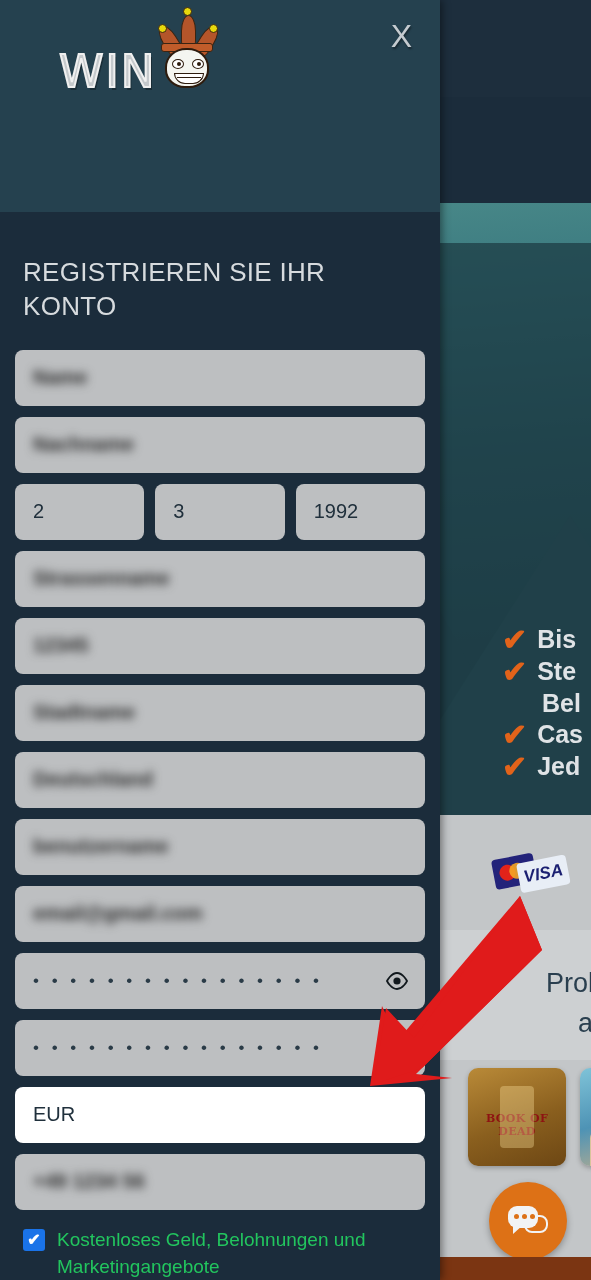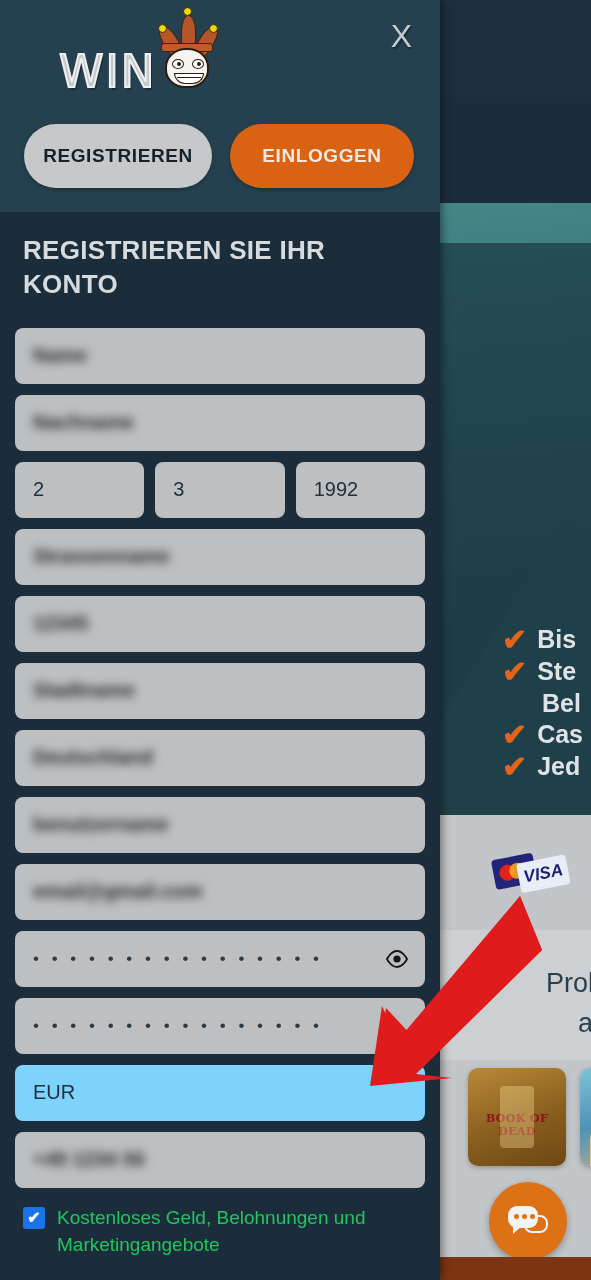--- a/index.html
+++ b/index.html
@@ -165,27 +165,27 @@
     text-shadow:1px 2px 2px rgba(0,0,0,.4); }
 
   .m-btns { position:absolute; left:24px; top:124px; display:flex; gap:18px; }
   .btn { height:64px; border-radius:32px; display:flex; align-items:center;
     justify-content:center; font-size:19px; font-weight:bold; letter-spacing:.6px;
     cursor:pointer; box-shadow:0 2px 4px rgba(0,0,0,.25); }
   .btn-reg { width:188px; background:#c6c8ca; color:#15222c; }
   .btn-log { width:184px; background:#da6313; color:#f2e9e2; }
 
   .m-body { position:relative; padding:0 15px; }
-  .m-title { margin:22px 0 0 8px; font-size:26px; font-weight:bold; color:#d7dbde;
+  .m-title { margin:44px 0 0 8px; font-size:26px; font-weight:normal; color:#d7dbde;
     line-height:1.3; letter-spacing:.3px; width:350px; }
 
   .fields { margin-top:26px; display:flex; flex-direction:column; gap:11px; }
   .fld { position:relative; height:56px; background:#bdbfc1; border-radius:8px;
     display:flex; align-items:center; padding:0 18px; cursor:text; }
-  .fld.white { background:#7dd3fc; }
+  .fld.white { background:#ffffff; }
   .fv { font-size:20px; color:#20303c; }
   .fv.blur { filter:blur(5px); font-weight:600; color:#2b2b2b; }
   .dots { letter-spacing:4px; font-size:17px; color:#2a3b47; }
   .row3 { display:flex; gap:11px; }
   .row3 .fld { flex:1; }
   .eye { position:absolute; right:16px; top:50%; margin-top:-9px; width:24px;
     height:18px; }
   .eye svg { display:block; }
 
   .agree { margin:16px 0 0 8px; display:flex; gap:12px; align-items:flex-start; }
@@ -316,24 +316,20 @@
               <div class="j-eye l"></div>
                 <div class="j-eye r"></div>
               <div class="j-mouth"></div>
             </div>
           </div>
         </div>
       </div>
 
       <div class="close-x">X</div>
 
-      <div class="m-btns">
-        <div class="btn btn-reg">REGISTRIEREN</div>
-        <div class="btn btn-log">EINLOGGEN</div>
-      </div>
     </div>
 
     <div class="m-body">
       <div class="m-title">REGISTRIEREN SIE IHR KONTO</div>
 
       <div class="fields">
 
         <div class="fld">
           <span class="fv blur">Name</span>
         </div>

